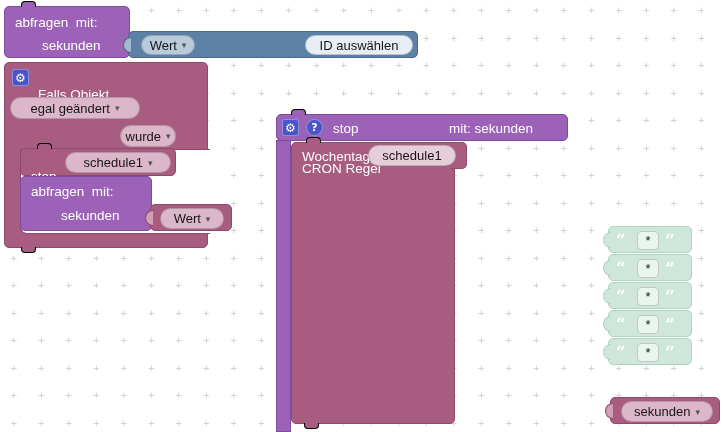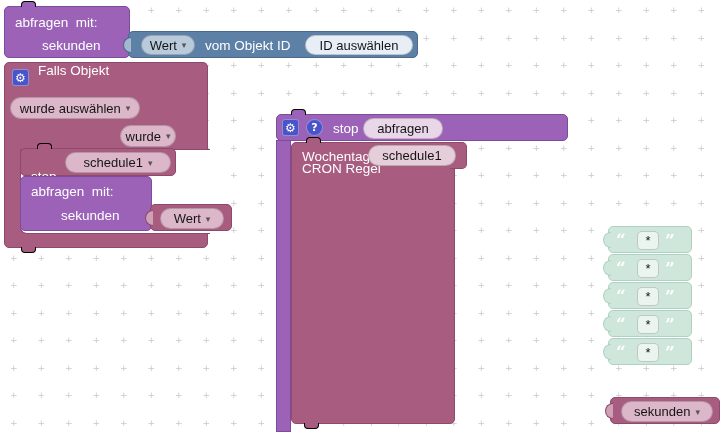--- a/index.html
+++ b/index.html
@@ -475,32 +475,31 @@
     <span class="lbl" style="left:10px;top:8px">abfragen  mit:</span>
     <span class="lbl" style="left:37px;top:31px">sekunden</span>
   </div>
 
   <div class="block c-blue" style="left:128px;top:31px;width:290px;height:27px">
     <div class="tab tab-blue" style="top:5px"></div>
     <div class="fld fld-blue" style="left:12px;top:3px;width:54px;height:20px">
       <span>Wert</span>
       <span class="arrow">▾</span>
     </div>
-    <span class="lbl" style="left:76px;top:6px">vom Objekt ID</span>
     <div class="fld fld-lightblue" style="left:176px;top:3px;width:108px;height:20px">
       <span>ID auswählen</span>
     </div>
   </div>
 
   <div class="block c-pink" style="left:4px;top:62px;width:204px;height:186px">
     <div class="bump-b c-pink" style="left:16px"></div>
     <div class="icon-sq" style="left:7px;top:6px">⚙</div>
-    <span class="lbl" style="left:33px;top:0">Falls Objekt</span>
+    <span class="lbl" style="left:33px;top:24px">Falls Objekt</span>
     <div class="fld fld-pink" style="left:5px;top:34px;width:130px;height:22px">
-      <span>wurde auswählen</span>
+      <span>egal geändert</span>
       <span class="arrow">▾</span>
     </div>
     <div class="fld fld-pink" style="left:115px;top:62px;width:56px;height:22px">
       <span>wurde</span>
       <span class="arrow">▾</span>
     </div>
   </div>
   <div class="cutout" style="left:20px;top:149px;width:190px;height:85px"></div>
 
 
@@ -524,23 +523,21 @@
       <span>Wert</span>
       <span class="arrow">▾</span>
     </div>
   </div>
 
   <div class="block c-purple" style="left:276px;top:114px;width:292px;height:27px">
     <div class="bump c-purple" style="left:14px"></div>
     <div class="icon-sq" style="left:5px;top:4px">⚙</div>
     <div class="icon-sq icon-round" style="left:29px;top:4px">?</div>
     <span class="lbl" style="left:56px;top:6px">stop</span>
-    <div class="fld fld-lav" style="left:86px;top:3px;width:80px;height:21px">
-      <span>abfragen</span>
-    </div>
+    <span class="lbl" style="left:172px;top:6px">mit: sekunden</span>
   </div>
   <div class="block c-purple" style="left:276px;top:140px;width:15px;height:292px;border-radius:0"></div>
 
   <div class="block c-pink" style="left:291px;top:142px;width:164px;height:282px">
     <div class="bump c-pink" style="left:14px"></div>
     <div class="bump-b c-pink" style="left:12px"></div>
     <span class="lbl" style="left:10px;top:6px">Wochentag</span>
     <span class="lbl" style="left:10px;top:18px">CRON Regel</span>
   </div>
   <div class="block c-pink" style="left:450px;top:142px;width:17px;height:27px;border-left:none;border-radius:0 5px 5px 0"></div>

